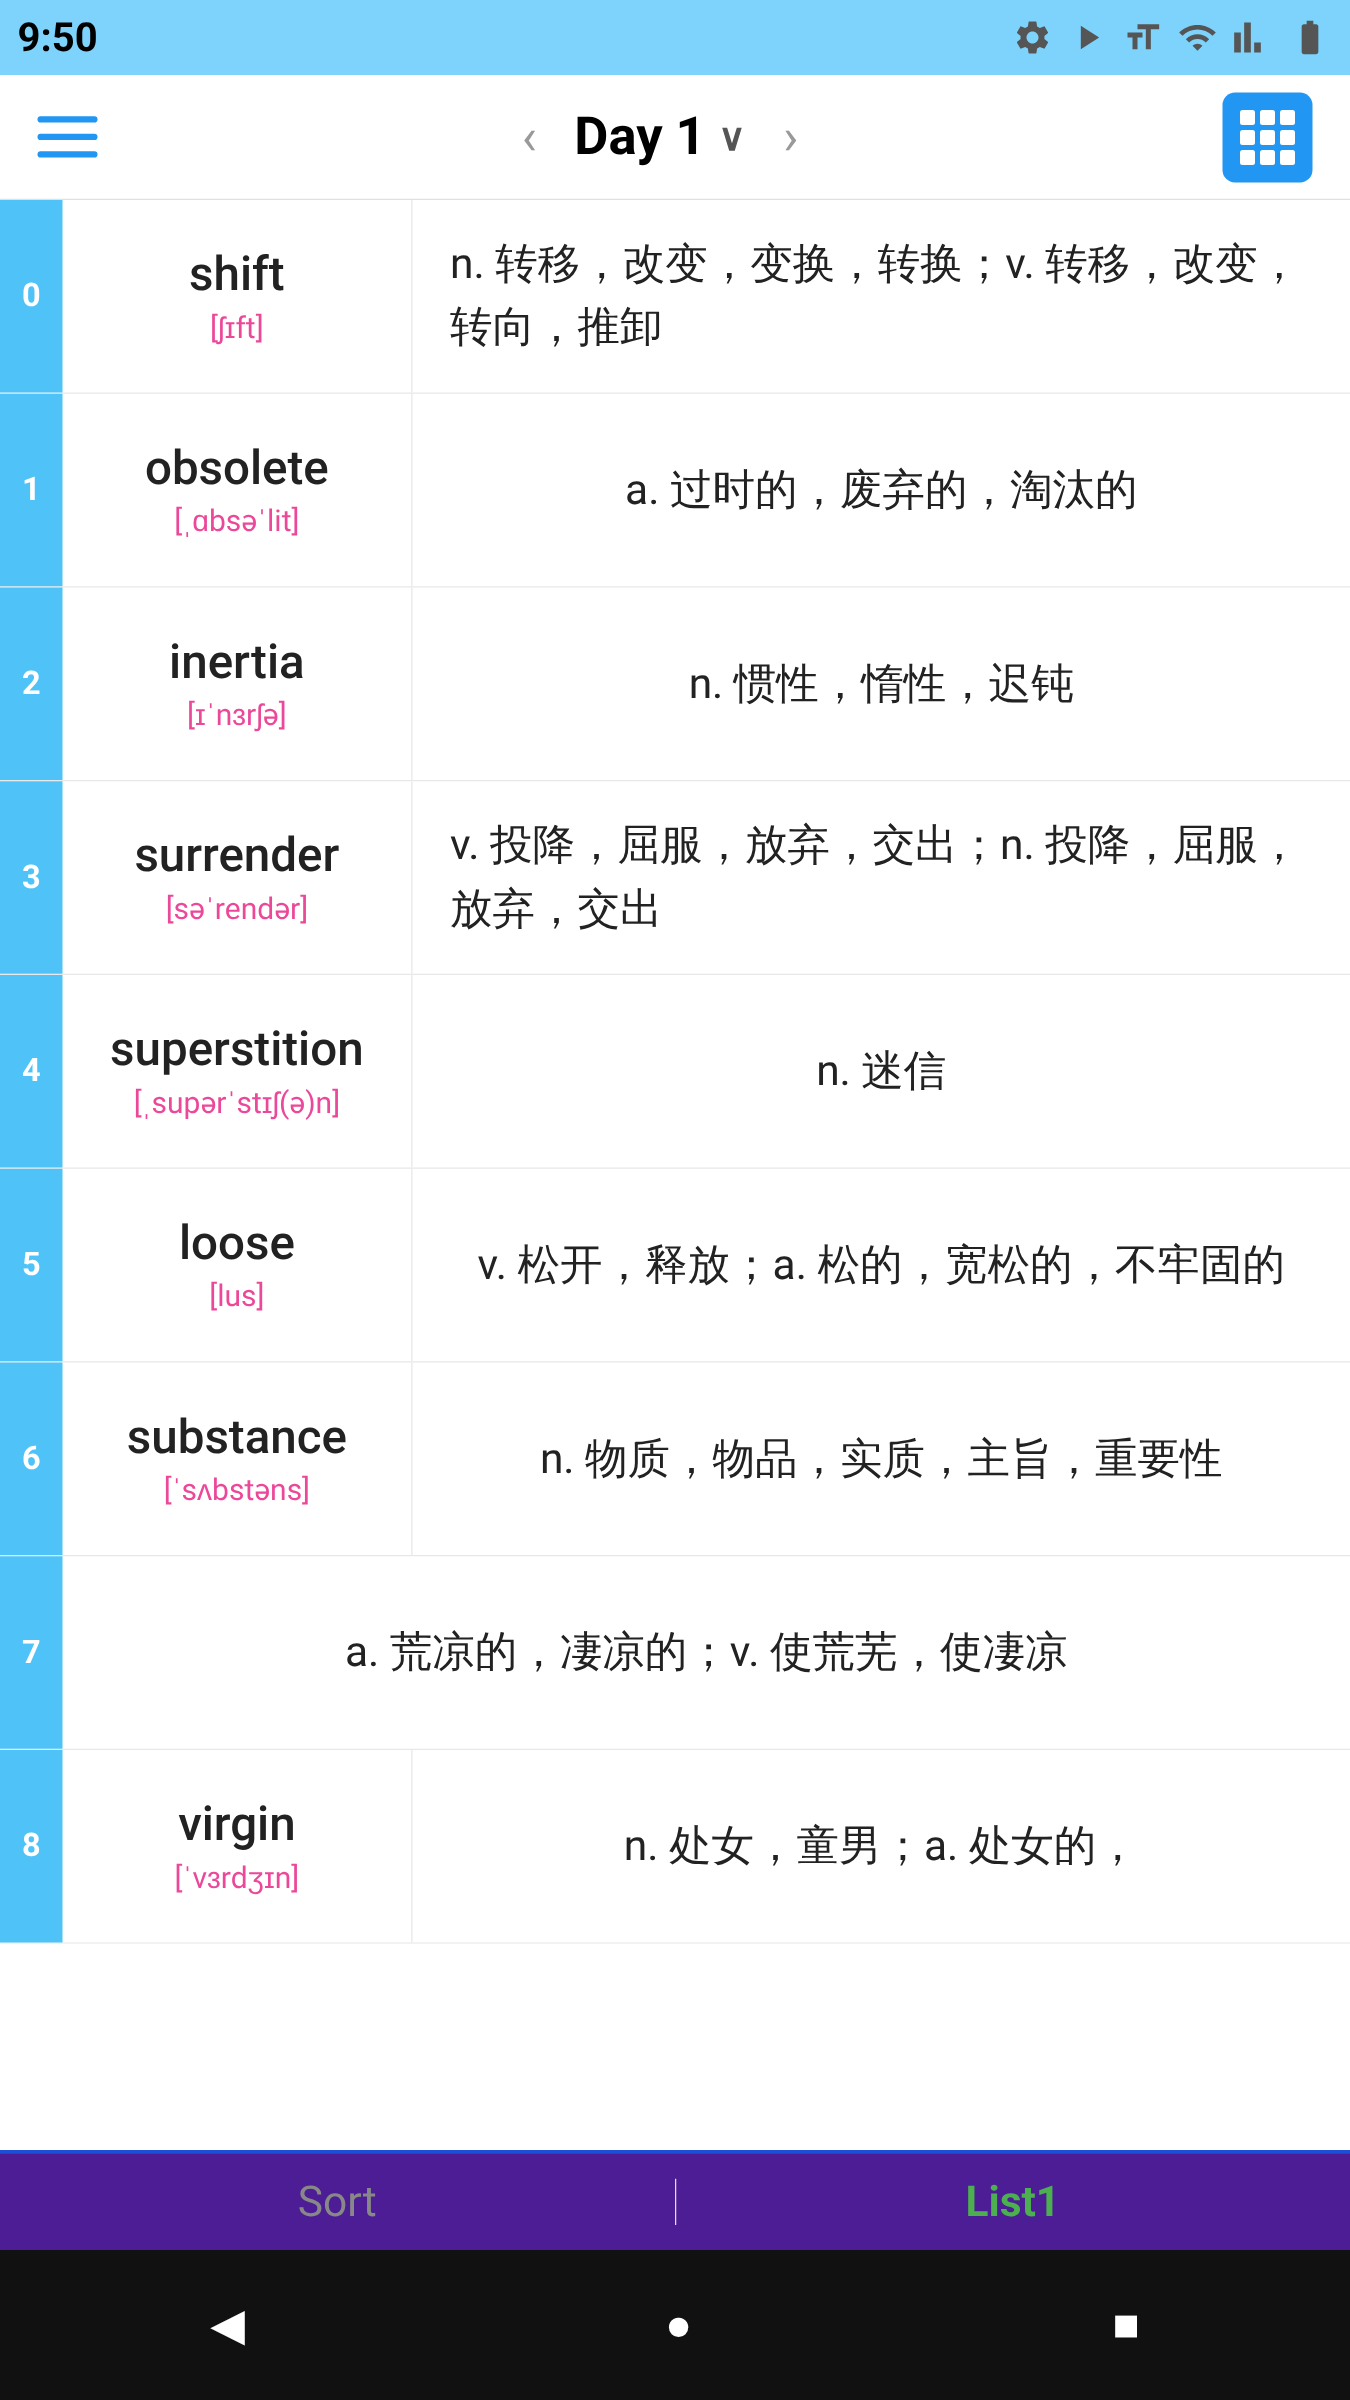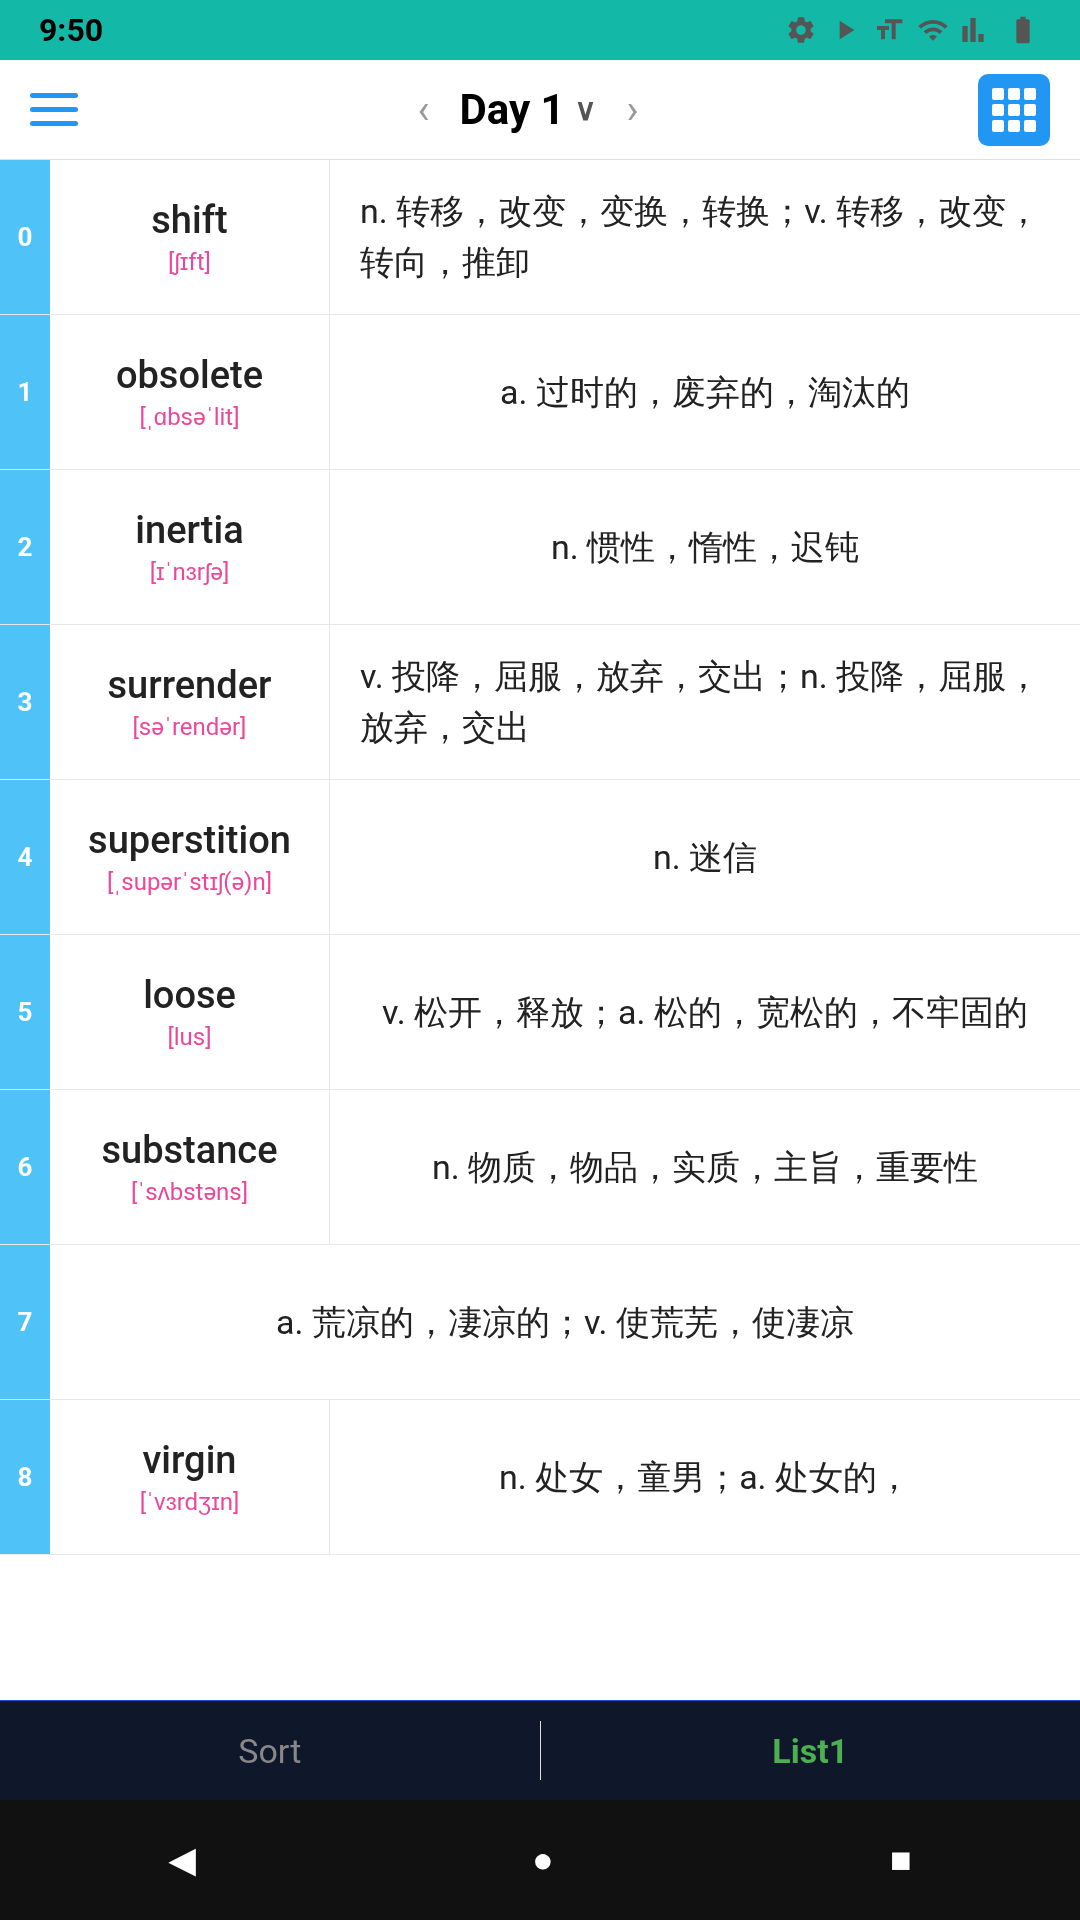--- a/index.html
+++ b/index.html
@@ -10,25 +10,25 @@
       height: 1920px;
       font-family: 'Roboto', Arial, sans-serif;
       background: #fff;
       overflow: hidden;
       position: relative;
     }
 
     
     .status-bar {
       height: 60px;
-      background: #14b8a6;
+      background: #7dd3fc;
       display: flex;
       align-items: center;
       justify-content: space-between;
-      padding: 0 39px;
+      padding: 0 14px;
       font-size: 28px;
       font-weight: bold;
     }
     .status-left { display: flex; align-items: center; gap: 14px; }
     .status-right { display: flex; align-items: center; gap: 12px; }
     .status-time { font-size: 32px; font-weight: bold; }
 
     
     .navbar {
       height: 100px;
@@ -150,24 +150,24 @@
       text-align: left;
       line-height: 1.5;
     }
 
     
     .bottom-tabs {
       position: absolute;
       bottom: 120px;
       left: 0;
       width: 100%;
-      height: 100px;
-      background: #0f172a;
-      display: flex;
-      border-top: 1px solid #1d4ed8;
+      height: 80px;
+      background: #4c1d95;
+      display: flex;
+      border-top: 3px solid #1d4ed8;
     }
     .tab-item {
       flex: 1;
       display: flex;
       align-items: center;
       justify-content: center;
       font-size: 36px;
       cursor: pointer;
     }
     .tab-item.sort {

